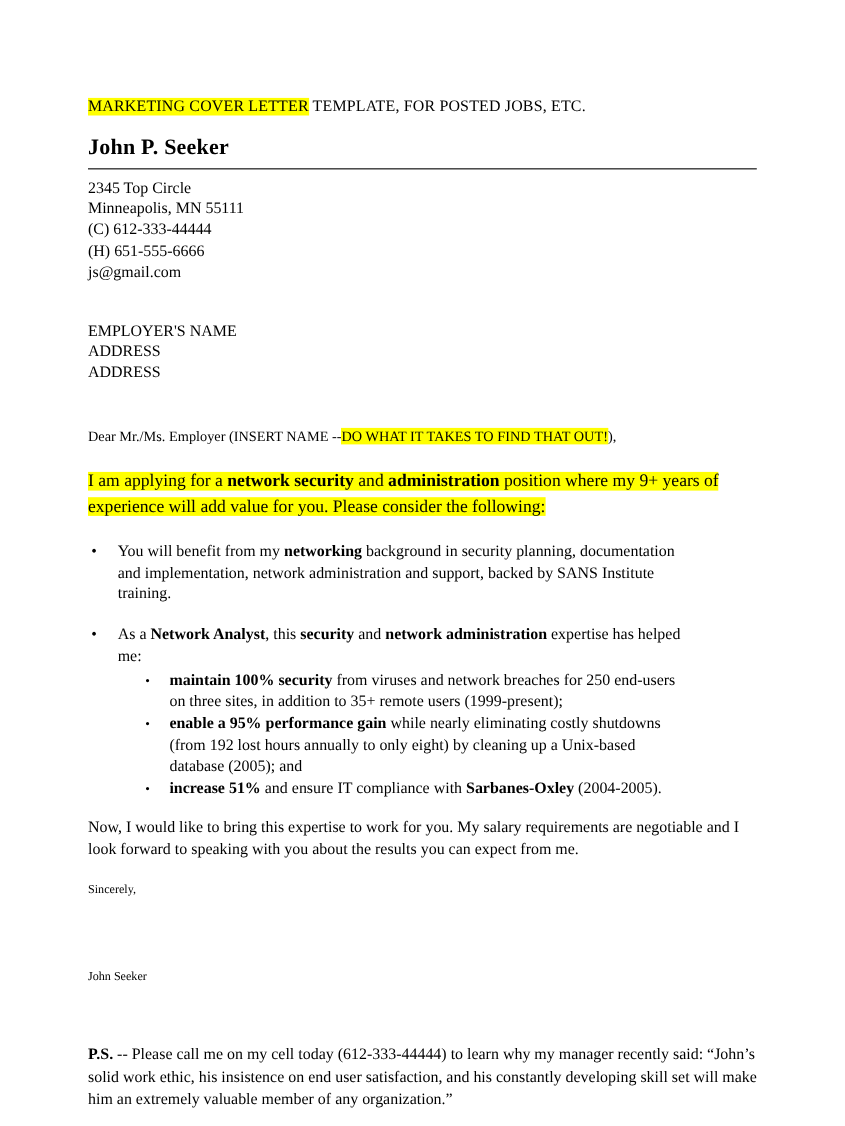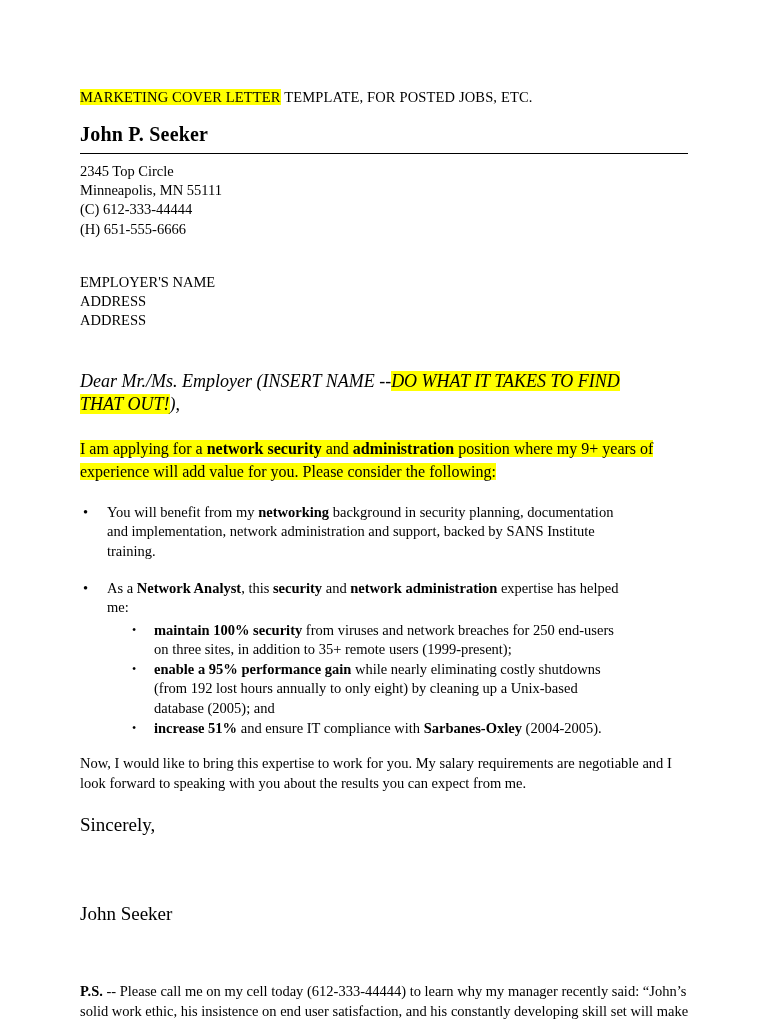--- a/index.html
+++ b/index.html
@@ -83,23 +83,22 @@
     font-size: 14.5px;
   }
 
   .date-line {
     margin: 0;
     font-size: 14.5px;
   }
 
   .salutation {
     margin: 0;
-    font-size: 18px;
+    font-size: 13px;
     line-height: 1.3;
-    font-style: italic;
   }
 
   .intro-para {
     margin: 0;
     font-size: 16px;
     line-height: 1.45;
     width: 590px;
   }
   .intro-para .hl {
     box-decoration-break: clone;
@@ -153,21 +152,21 @@
     margin: 0;
     font-size: 14.5px;
     line-height: 1.38;
     width: 600px;
   }
 
   .sign-off,
   .signature-name,
   .enclosure {
     margin: 0;
-    font-size: 19px;
+    font-size: 11px;
     line-height: 1.3;
   }
 
   .ps-para {
     margin: 0;
     font-size: 14.5px;
     line-height: 1.42;
     width: 612px;
   }
 </style>
@@ -179,20 +178,21 @@
   <p class="doc-title"><span class="hl">MARKETING COVER LETTER</span><span> TEMPLATE, FOR POSTED JOBS, ETC.</span></p>
 
   <h1 class="name-heading">John P. Seeker</h1>
   <hr class="rule">
 
   <div class="addr-block">
     <p class="addr-line">2345 Top Circle</p>
     <p class="addr-line">Minneapolis, MN 55111</p>
     <p class="addr-line">(C) 612-333-44444</p>
     <p class="addr-line">(H) 651-555-6666</p>
+    <p class="addr-line">js@gmail.com</p>
   </div>
 
   <div class="gap-lg"></div>
 
   <div class="employer-block">
     <p class="employer-line">EMPLOYER'S NAME</p>
     <p class="employer-line">ADDRESS</p>
     <p class="employer-line">ADDRESS</p>
   </div>
 

